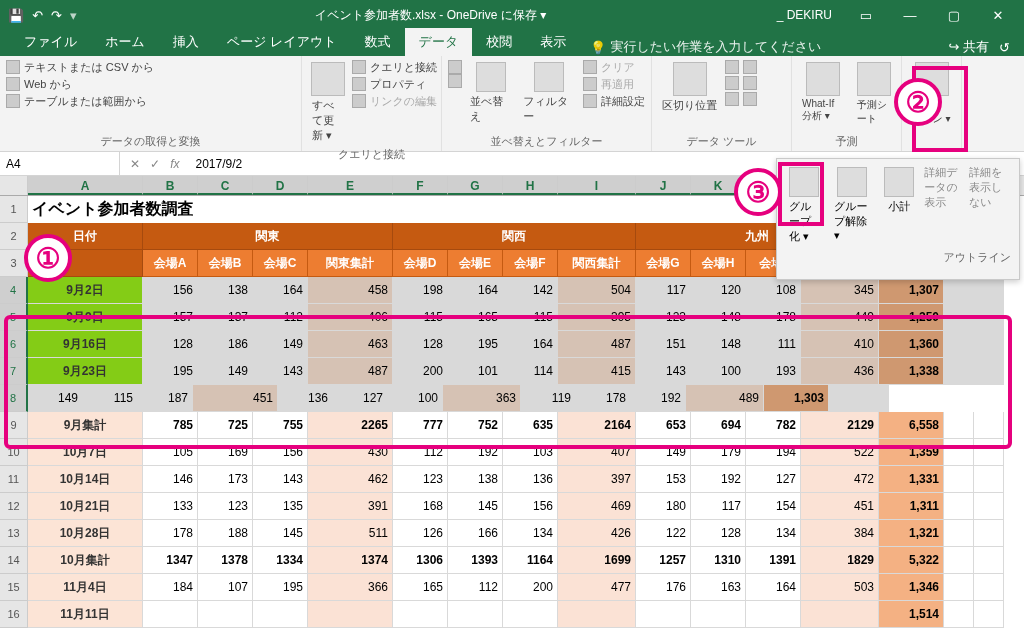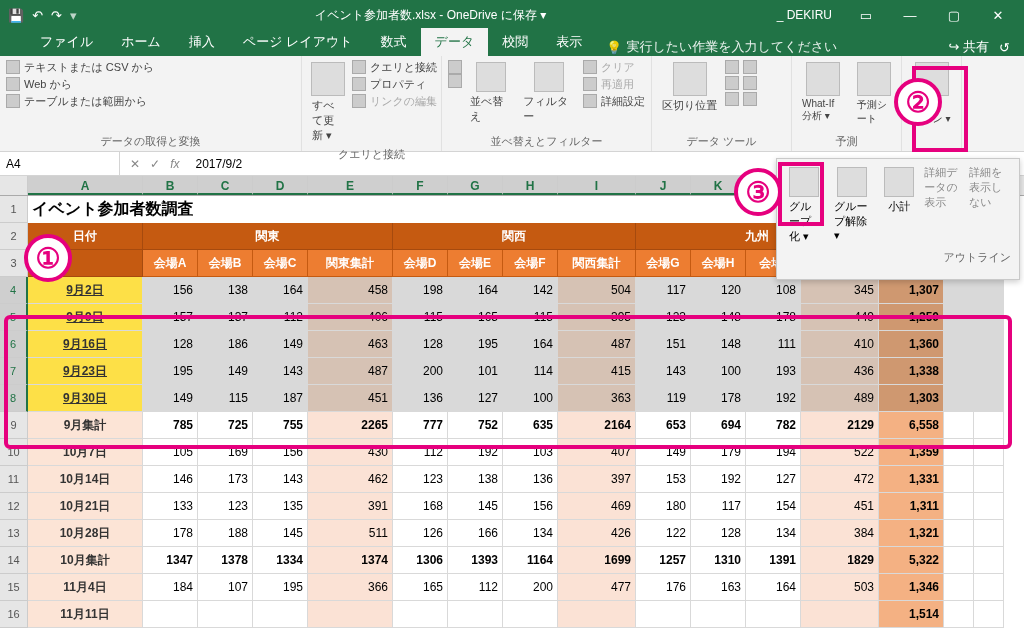--- a/index.html
+++ b/index.html
@@ -7,21 +7,21 @@
 
 
 .titlebar { background: #217346; height: 30px; display: flex; align-items: center; color: #fff; font-size: 12px; }
 .titlebar .qa-left { display: flex; gap: 8px; padding: 0 8px; align-items: center; }
 .titlebar .qa-left span { color: #fff; font-size: 13px; }
 .titlebar .title-center { flex: 1; text-align: center; }
 .titlebar .win-btns { display: flex; align-items: center; gap: 4px; padding-right: 6px; }
 .titlebar .win-btn { width: 40px; height: 30px; display: flex; align-items: center; justify-content: center; color: #fff; font-size: 13px; }
 
 
-.menutabs { background: #217346; height: 26px; display: flex; align-items: flex-end; color: #fff; font-size: 13px; padding-left: 26px; }
+.menutabs { background: #217346; height: 26px; display: flex; align-items: flex-end; color: #fff; font-size: 13px; padding-left: 10px; }
 .menutabs .tab { padding: 5px 14px; cursor: pointer; }
 .menutabs .tab.active { background: #f3f3f3; color: #217346; }
 .menutabs .tell-me { margin-left: 10px; opacity: .9; display: flex; align-items: center; gap: 4px; }
 .menutabs .right { margin-left: auto; display: flex; gap: 10px; padding-right: 14px; align-items: center; }
 
 
 .ribbon { background: #f3f3f3; height: 96px; border-bottom: 1px solid #d4d4d4; display: flex; position: relative; font-size: 11px; color: #444; }
 .rgroup { border-right: 1px solid #e1e1e1; padding: 4px 6px 2px 6px; display: flex; flex-direction: column; justify-content: space-between; }
 .rgroup .g-body { flex: 1; display: flex; gap: 4px; align-items: flex-start; }
 .rgroup .g-label { text-align: center; font-size: 11px; color: #666; padding-top: 2px; }
@@ -57,21 +57,21 @@
 .wA { width: 115px; } .wB { width: 55px; } .wC { width: 55px; } .wD { width: 55px; }
 .wE { width: 85px; } .wF { width: 55px; } .wG { width: 55px; } .wH { width: 55px; }
 .wI { width: 78px; } .wJ { width: 55px; } .wK { width: 55px; } .wL { width: 55px; }
 .wM { width: 78px; } .wN { width: 65px; } .wO { width: 30px; } .wP { width: 30px; }
 
 
 .tbl-title { font-size: 16px; font-weight: 700; color: #000; }
 .hdr-orange { background: #c55a11; color: #fff; font-weight: 600; border-right: 1px solid #a64a0e; border-bottom: 1px solid #a64a0e; }
 .hdr-sub { background: #ed7d31; color: #fff; font-weight: 600; border-right: 1px solid #c55a11; border-bottom: 1px solid #c55a11; }
 .date-col { background: #fce4d6; font-weight: 600; color: #333; }
-.date-col.sel { background: #fde047; text-decoration: underline; }
+.date-col.sel { background: #84cc16; }
 .sel-cell { background: #d9d9d9; }
 .subtotal-col { background: #fbe2d5; }
 .subtotal-col.sel { background: #d6c2b4; }
 .total-col { background: #f4b183; font-weight: 600; }
 .total-col.sel { background: #cf9870; }
 .sum-row .cell { font-weight: 700; }
 
 
 .callout { position: absolute; width: 48px; height: 48px; border: 4px solid #e6007e; border-radius: 50%; background: #fff; color: #e6007e; font-size: 28px; font-weight: 800; display: flex; align-items: center; justify-content: center; z-index: 20; }
 .pink-box { position: absolute; border: 4px solid #e6007e; z-index: 15; pointer-events: none; }
@@ -411,21 +411,20 @@
         <div class="cell wJ sel-cell">143</div>
         <div class="cell wK sel-cell">100</div>
         <div class="cell wL sel-cell">193</div>
         <div class="cell wM subtotal-col sel">436</div>
         <div class="cell wN total-col sel">1,338</div>
         <div class="cell wO sel-cell"></div>
         <div class="cell wP sel-cell"></div>
       </div>
       <div class="row">
         <div class="rh sel">8</div>
-        <div class="cell wA date-col center sel">9月30日</div>
         <div class="cell wB sel-cell">149</div>
         <div class="cell wC sel-cell">115</div>
         <div class="cell wD sel-cell">187</div>
         <div class="cell wE subtotal-col sel">451</div>
         <div class="cell wF sel-cell">136</div>
         <div class="cell wG sel-cell">127</div>
         <div class="cell wH sel-cell">100</div>
         <div class="cell wI subtotal-col sel">363</div>
         <div class="cell wJ sel-cell">119</div>
         <div class="cell wK sel-cell">178</div>

